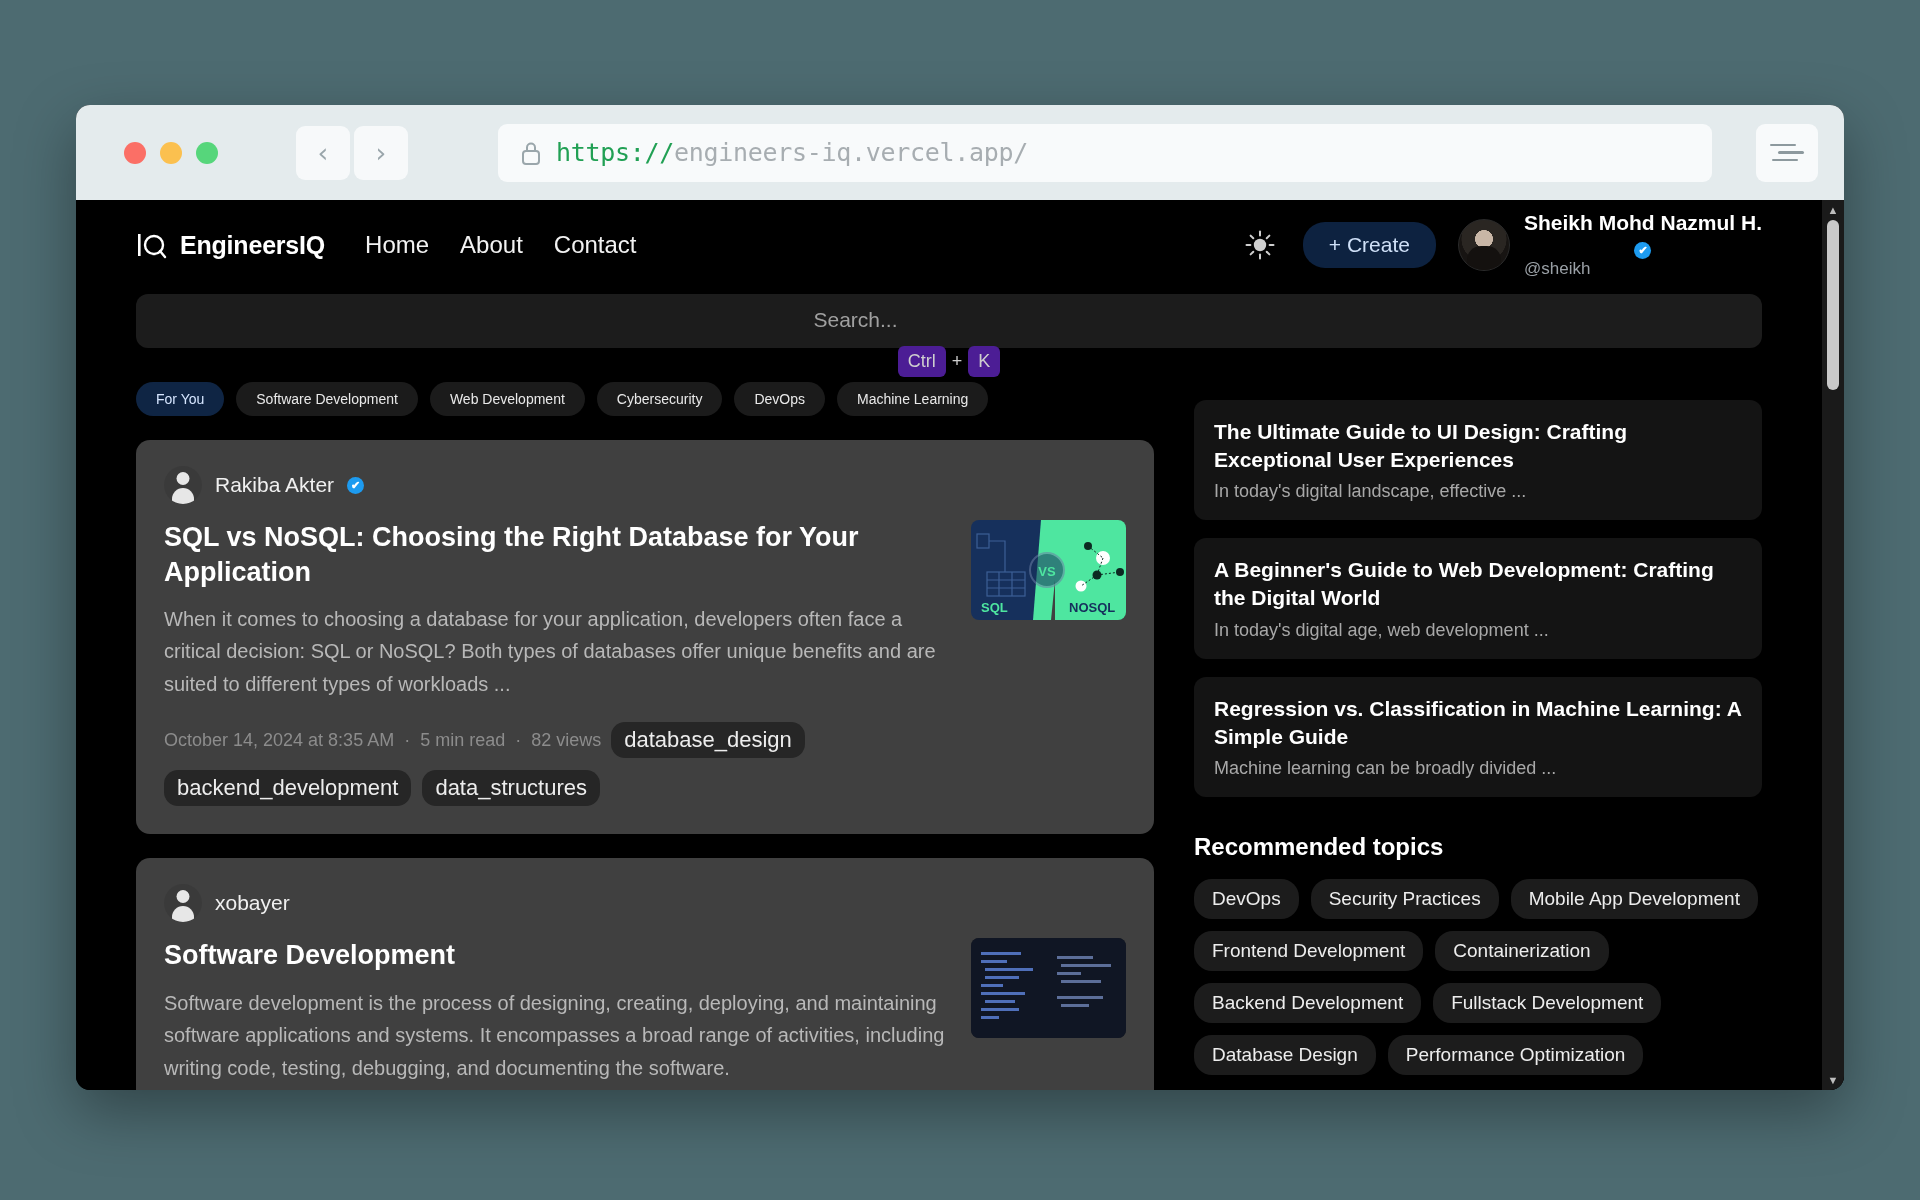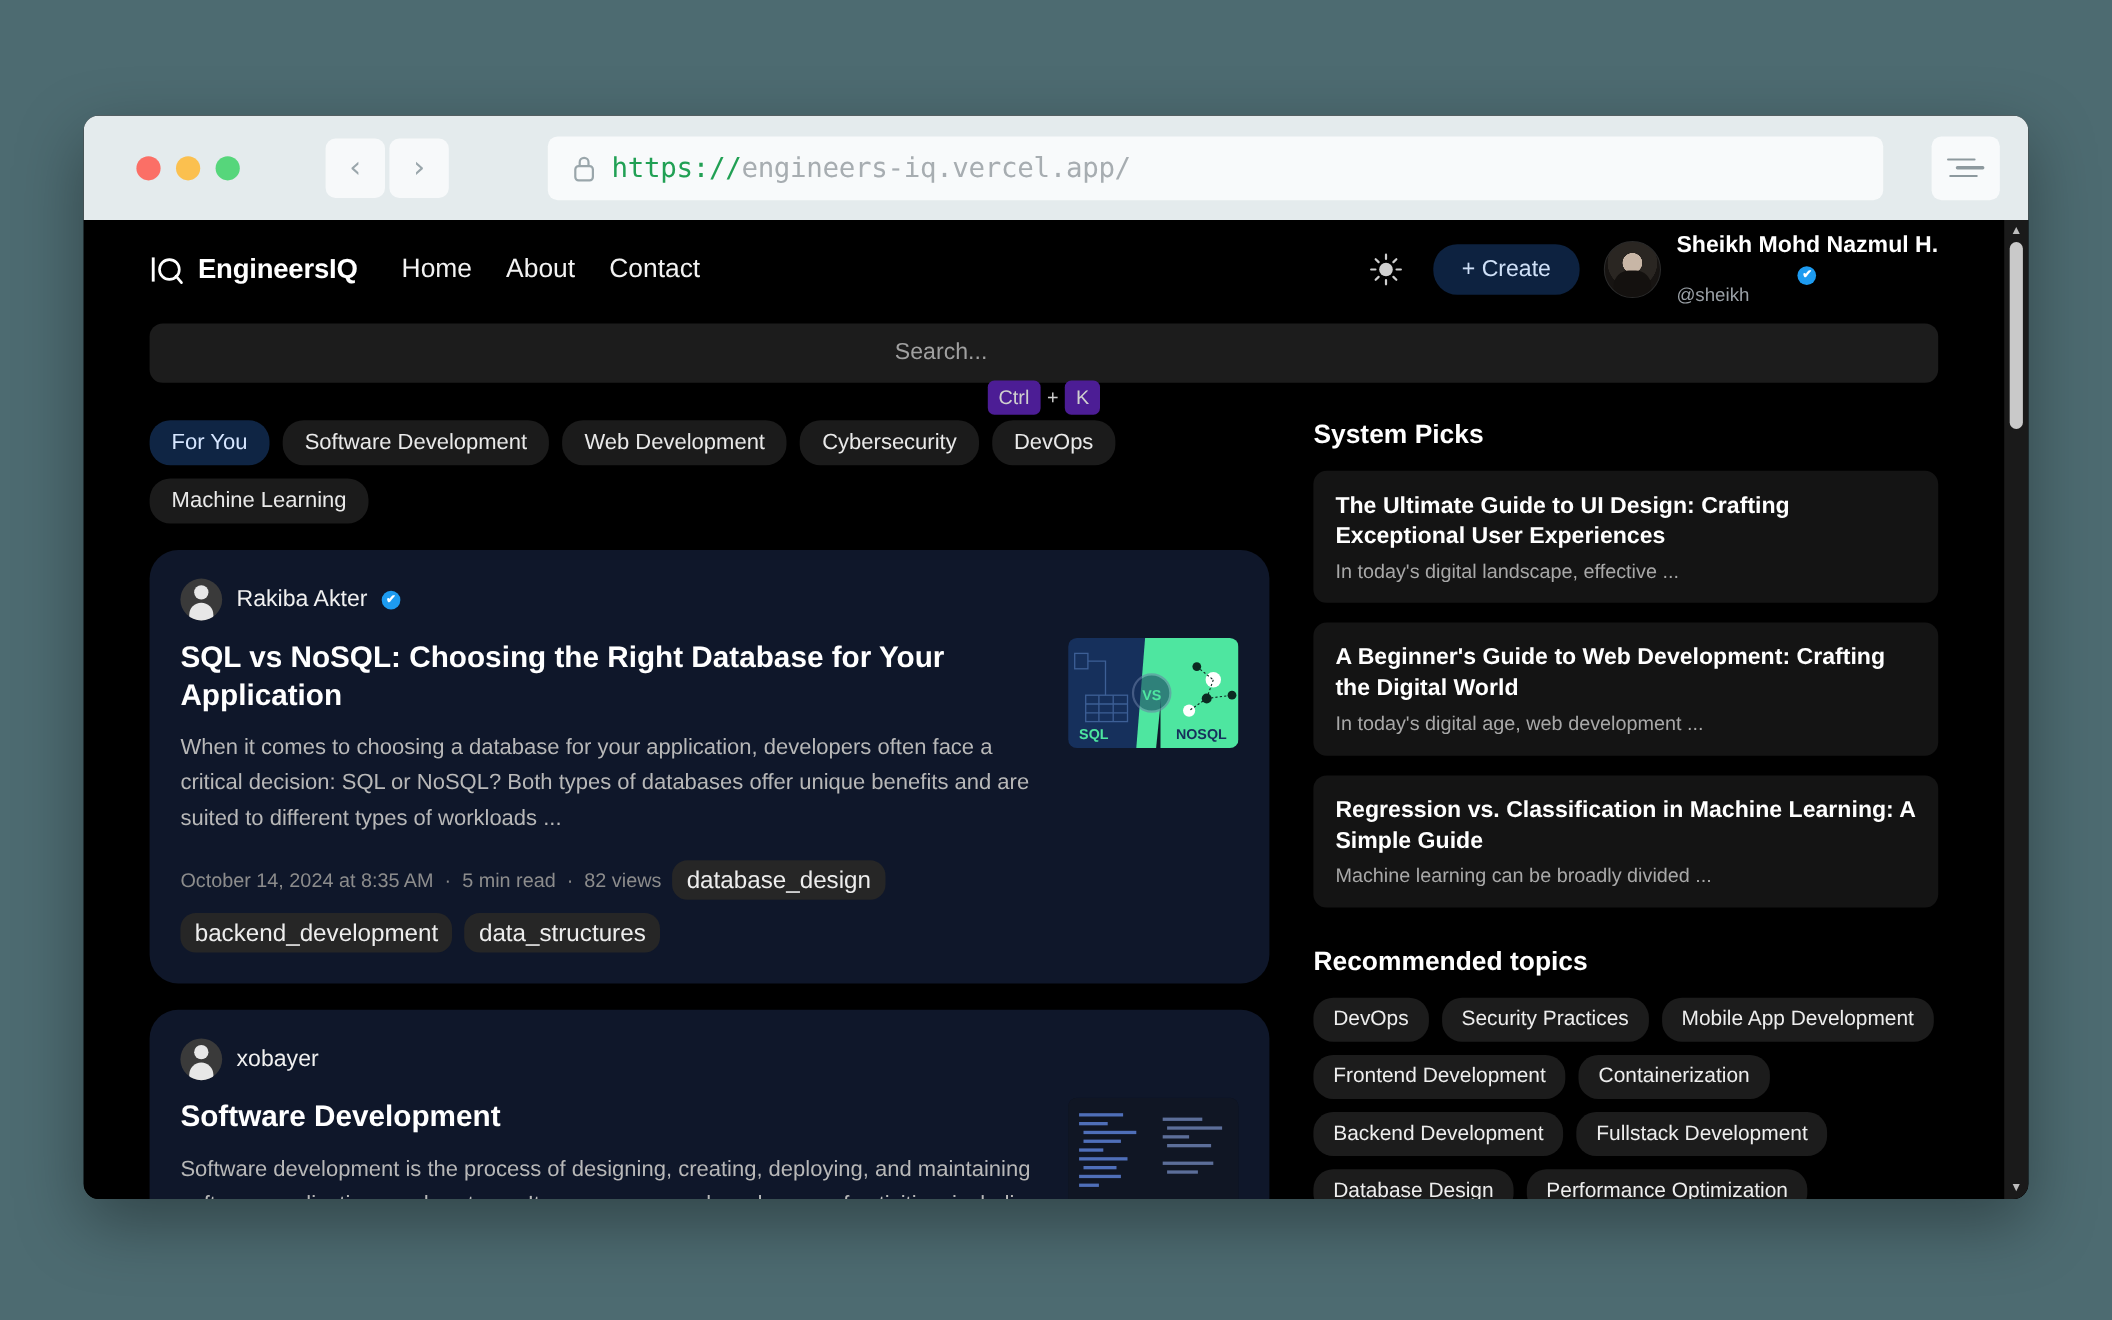--- a/index.html
+++ b/index.html
@@ -172,29 +172,29 @@
   
   #columns { display: flex; gap: 40px; margin-top: 34px; }
   #col-main { width: 1018px; flex: none; }
   #col-side { flex: 1; }
 
   
   #tabs { display: flex; gap: 12px; flex-wrap: wrap; }
   .tab {
     background: #1b1b1b; color: #e9e9e9;
     border: none; border-radius: 19px;
-    padding: 9px 20px; font-size: 20px;
+    padding: 9px 20px; font-size: 14px;
     font-family: "Liberation Sans", sans-serif; cursor: pointer;
   }
   .tab.active { background: #0f2544; color: #d6e6ff; }
 
   
   .article-card {
-    background: #0f172a;
-    border-radius: 26px;
+    background: #404040;
+    border-radius: 14px;
     margin-top: 24px;
     padding: 26px 28px 28px;
   }
   .author-row { display: flex; align-items: center; gap: 13px; }
   .author-avatar {
     width: 38px; height: 38px; border-radius: 50%;
     background: #3a3a3a; position: relative; overflow: hidden;
   }
   .author-avatar::before {
     content:""; position:absolute; left:50%; top:6px; transform:translateX(-50%);
@@ -454,21 +454,20 @@
                   </g>
                 </svg>
               </div>
             </div>
           </div>
 
         </div>
 
         <div id="col-side">
 
-          <div class="side-title">System Picks</div>
 
           <div class="pick-card">
             <div class="pick-title">The Ultimate Guide to UI Design: Crafting Exceptional User Experiences</div>
             <div class="pick-excerpt">In today's digital landscape, effective ...</div>
           </div>
 
           <div class="pick-card">
             <div class="pick-title">A Beginner's Guide to Web Development: Crafting the Digital World</div>
             <div class="pick-excerpt">In today's digital age, web development ...</div>
           </div>

